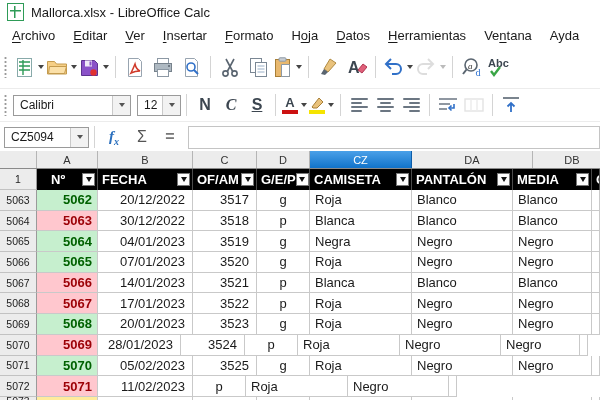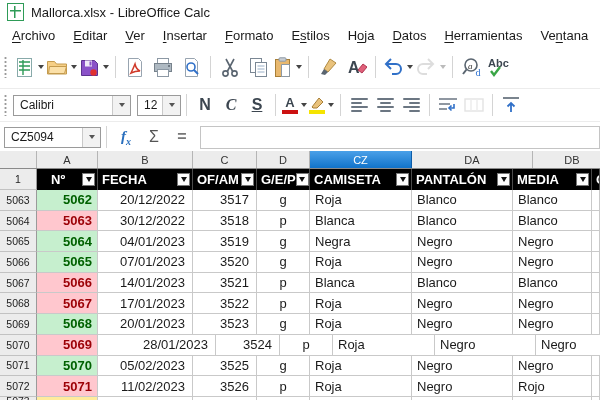--- a/index.html
+++ b/index.html
@@ -38,21 +38,21 @@
   .undl{text-decoration:underline;}
   .colorbtn{display:flex;flex-direction:column;align-items:center;line-height:1;}
   .colorbtn .bar{width:16px;height:4px;margin-top:1px;}
   .alignico{display:flex;flex-direction:column;gap:2px;width:17px;}
   .alignico i{display:block;height:2px;background:#6b7682;border-radius:1px;}
   .al-l i:nth-child(2n){width:11px;} .al-l i{width:17px;}
   .al-c i:nth-child(2n){width:11px;margin:0 auto;} .al-c i{width:17px;}
   .al-r i:nth-child(2n){width:11px;margin-left:auto;} .al-r i{width:17px;}
   
   .formulabar{height:30px;display:flex;align-items:center;border-bottom:1px solid #cfcfcf;padding-left:4px;}
-  .namebox{width:97px;}
+  .namebox{width:85px;}
   .fx{font-family:"Liberation Serif",serif;font-style:italic;font-size:15px;color:#2a6fbd;font-weight:bold;}
   .fx sub{font-size:10px;}
   .sigma{font-size:16px;color:#555;}
   .eq{font-size:16px;color:#777;font-weight:bold;}
   .finput{flex:1;height:21px;border:1px solid #c4c4c4;background:#fff;margin:0 0 0 4px;}
   
   .grid{position:absolute;left:0;top:151px;width:600px;height:249px;overflow:hidden;background:#fff;}
   .colhdrs{display:flex;height:18px;border-bottom:1px solid #8a8a8a;box-sizing:border-box;}
   .corner,.col-h{background:#ececec;border-right:1px solid #b5b5b5;box-sizing:border-box;
      display:flex;align-items:center;justify-content:center;font-size:11px;color:#333;flex:0 0 auto;}
@@ -92,21 +92,20 @@
   <span class="calc-ico"></span>
   <span>Mallorca.xlsx - LibreOffice Calc</span>
 </div>
 
 <div class="menubar">
     <span class="menu-item"><u>A</u>rchivo</span>
     <span class="menu-item"><u>E</u>ditar</span>
     <span class="menu-item"><u>V</u>er</span>
     <span class="menu-item"><u>I</u>nsertar</span>
     <span class="menu-item"><u>F</u>ormato</span>
-    <span class="menu-item">E<u>s</u>tilos</span>
     <span class="menu-item">H<u>o</u>ja</span>
     <span class="menu-item"><u>D</u>atos</span>
     <span class="menu-item"><u>H</u>erramientas</span>
     <span class="menu-item">Ve<u>n</u>tana</span>
     <span class="menu-item">Ayda</span>
   </div>
 
 <div class="toolbar tb-std">
   <span class="grip"></span>
 
@@ -483,21 +482,21 @@
         <div class="cell int" style="width: 64px;">3523</div>
         <div class="cell gep" style="width: 53px;">g</div>
         <div class="cell txt" style="width: 102px;">Roja</div>
         <div class="cell txt" style="width: 101px;">Negro</div>
         <div class="cell txt" style="width: 79px;">Negro</div>
         <div class="cell " style="width: 8px;"></div>
       </div>
       <div class="gridrow datarow">
         <div class="rowh">5070</div>
         <div class="cell num bad" style="width: 61px;">5069</div>
-        <div class="cell date" style="width: 118px;">28/01/2023</div>
+        <div class="cell date" style="width: 83px;">28/01/2023</div>
         <div class="cell int" style="width: 64px;">3524</div>
         <div class="cell gep" style="width: 53px;">p</div>
         <div class="cell txt" style="width: 102px;">Roja</div>
         <div class="cell txt" style="width: 101px;">Negro</div>
         <div class="cell txt" style="width: 79px;">Negro</div>
         <div class="cell " style="width: 8px;"></div>
       </div>
       <div class="gridrow datarow">
         <div class="rowh">5071</div>
         <div class="cell num good" style="width: 61px;">5070</div>
@@ -506,25 +505,23 @@
         <div class="cell gep" style="width: 53px;">g</div>
         <div class="cell txt" style="width: 102px;">Roja</div>
         <div class="cell txt" style="width: 101px;">Negro</div>
         <div class="cell txt" style="width: 79px;">Negro</div>
         <div class="cell " style="width: 8px;"></div>
       </div>
       <div class="gridrow datarow">
         <div class="rowh">5072</div>
         <div class="cell num bad" style="width: 61px;">5071</div>
         <div class="cell date" style="width: 95px;">11/02/2023</div>
-        <div class="cell int" style="width: 64px;">3526</div>
         <div class="cell gep" style="width: 53px;">p</div>
         <div class="cell txt" style="width: 102px;">Roja</div>
         <div class="cell txt" style="width: 101px;">Negro</div>
-        <div class="cell txt" style="width: 79px;">Rojo</div>
         <div class="cell " style="width: 8px;"></div>
       </div>
       <div class="gridrow sliver">
         <div class="rowh">5073</div>
         <div class="cell num neutral" style="width: 61px;"></div>
         <div class="cell date" style="width: 95px;"></div>
         <div class="cell int" style="width: 64px;"></div>
         <div class="cell gep" style="width: 53px;"></div>
         <div class="cell txt" style="width: 102px;"></div>
         <div class="cell txt" style="width: 101px;"></div>

